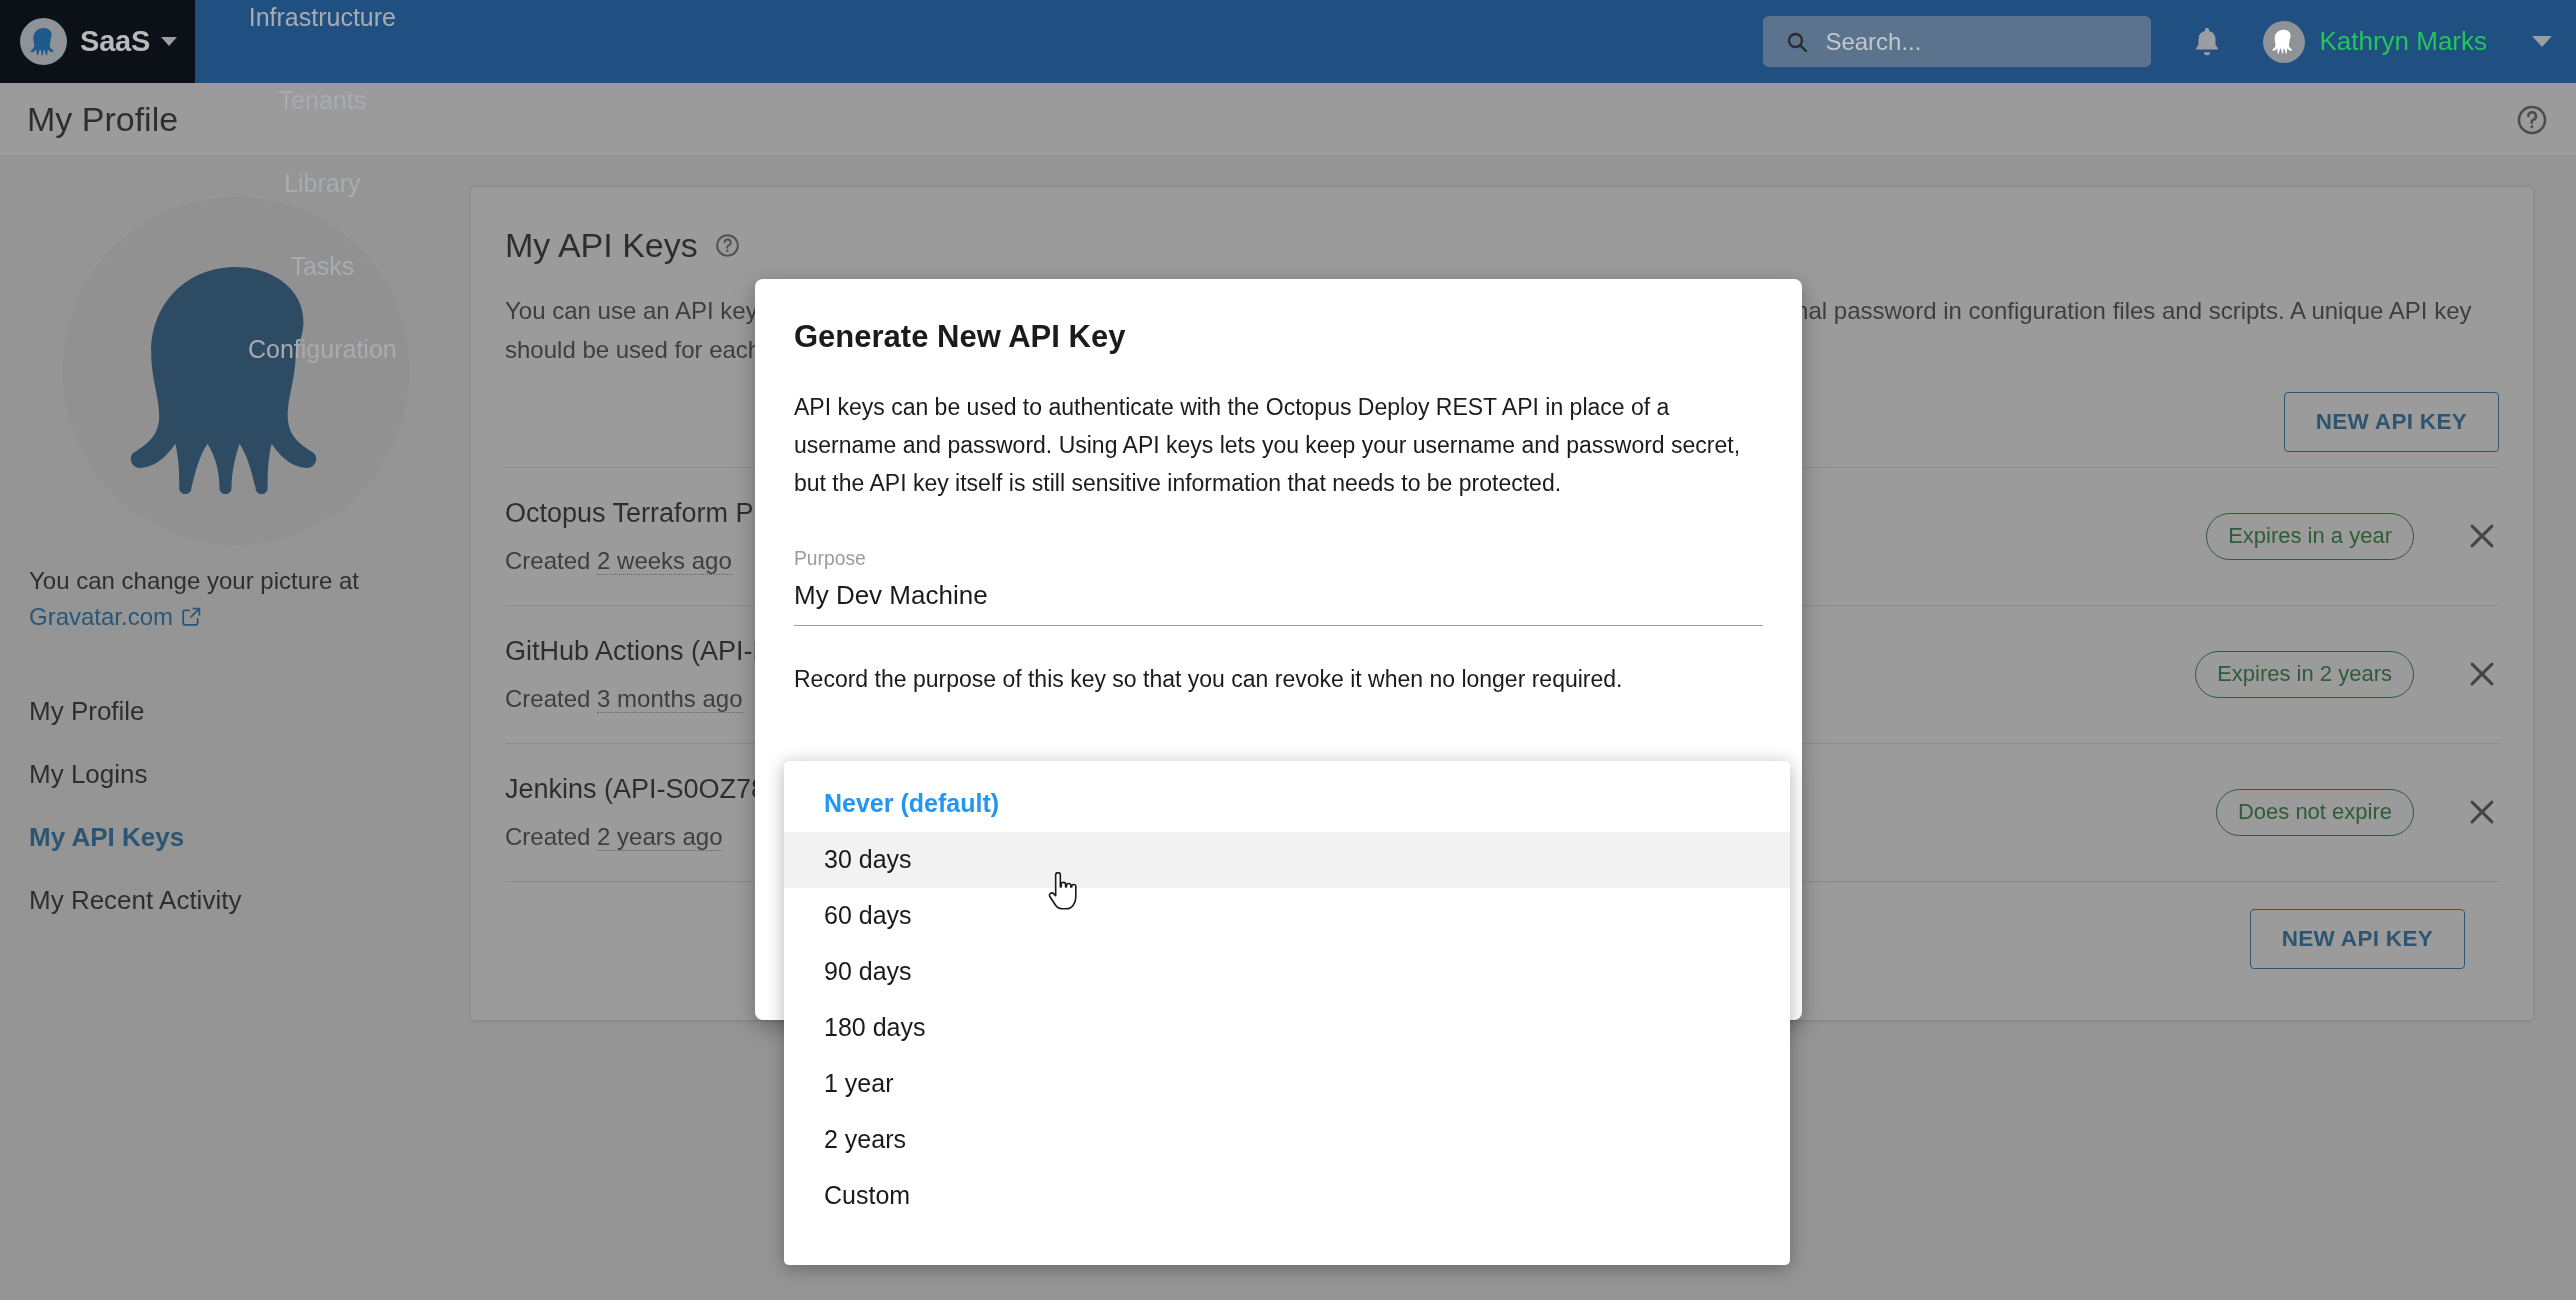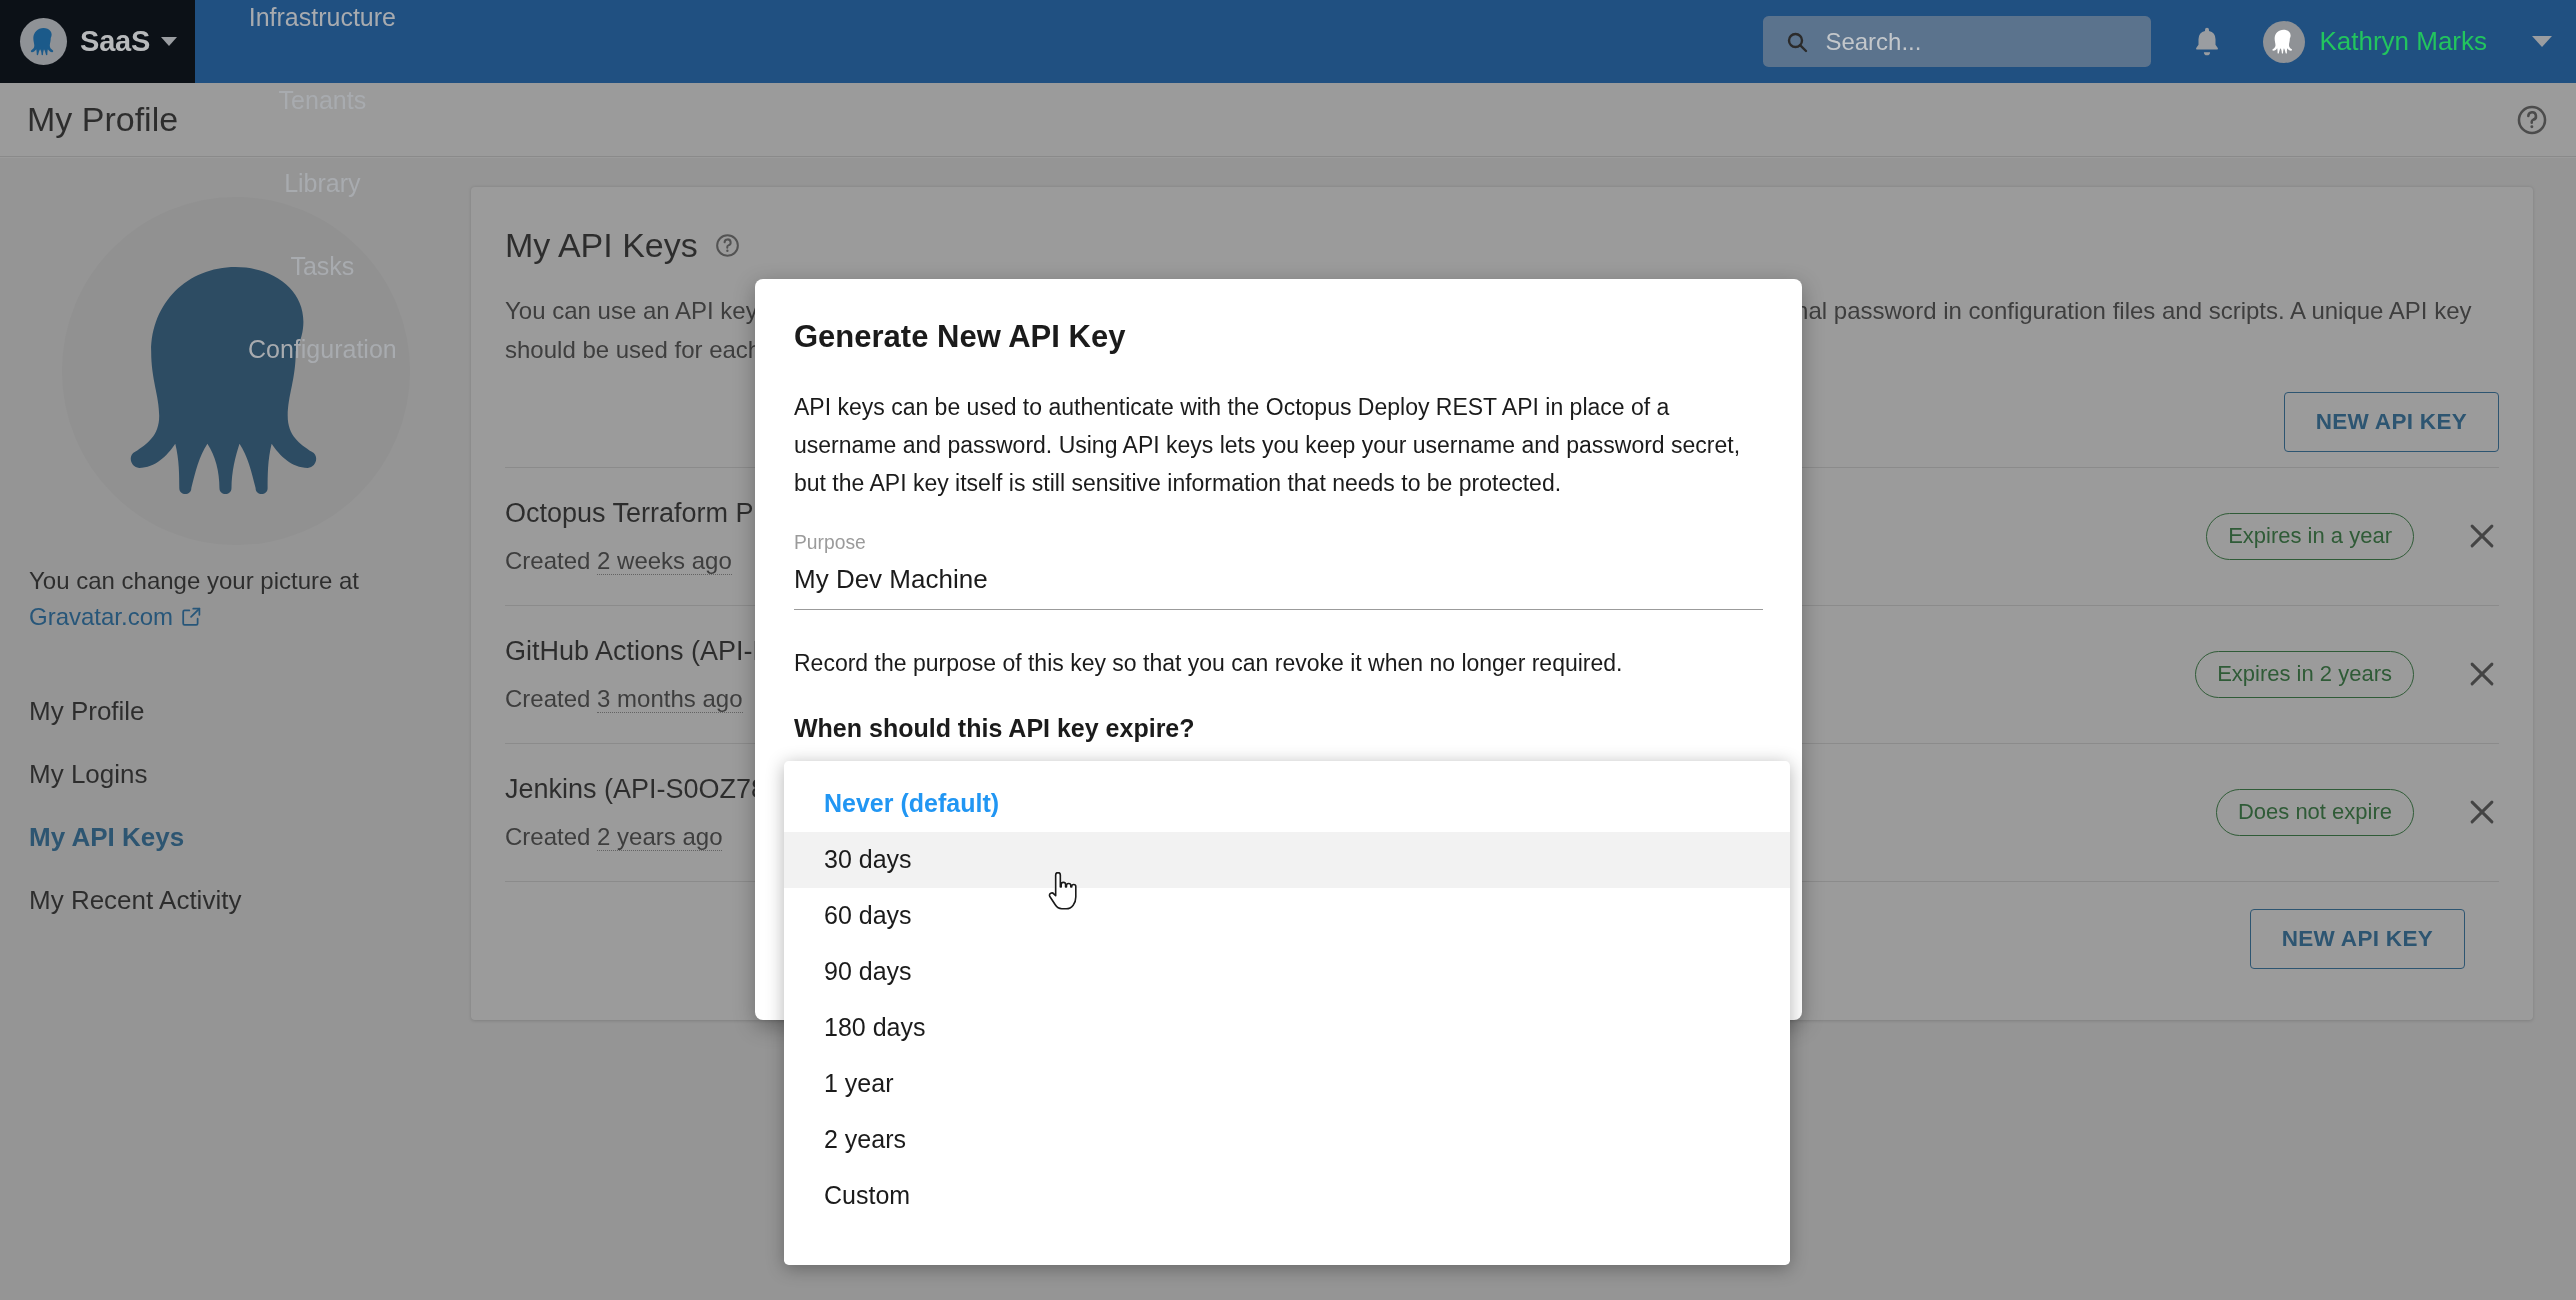--- a/index.html
+++ b/index.html
@@ -198,21 +198,21 @@
     border-radius: 8px;
     box-shadow: 0 6.4px 21px rgba(0,0,0,0.3);
     z-index: 35;
     padding: 40px 39px 0 39px;
     overflow: hidden;
   }
   #modal-title { font-size: 31px; color: #1b1b1b; font-weight: bold; }
   #modal-body {
     margin-top: 34px; font-size: 23px; color: #1b1b1b; line-height: 1.65;
   }
-  #purpose-label { margin-top: 29px; font-size: 19.3px; color: #9b9b9b; }
+  #purpose-label { margin-top: 45px; font-size: 19.3px; color: #9b9b9b; }
   #purpose-field {
     margin-top: 9.7px; padding-bottom: 14.5px;
     border-bottom: 1.6px solid #9b9b9b;
   }
   #purpose-value { font-size: 26px; color: #1b1b1b; }
   #purpose-hint { margin-top: 40px; font-size: 23px; color: #1b1b1b; }
   #expire-question {
     margin-top: 37px; font-size: 25px; color: #1b1b1b; font-weight: bold;
   }
 
@@ -423,21 +423,20 @@
 <div id="modal">
   <div id="modal-title">Generate New API Key</div>
   <div id="modal-body">API keys can be used to authenticate with the Octopus Deploy REST API in place of a username and password. Using API keys lets you keep your username and password secret, but the API key itself is still sensitive information that needs to be protected.</div>
 
   <div id="purpose-label">Purpose</div>
   <div id="purpose-field">
     <span id="purpose-value">My Dev Machine</span>
   </div>
 
   <div id="purpose-hint">Record the purpose of this key so that you can revoke it when no longer required.</div>
-  <div id="expire-question">When should this API key expire?</div>
 </div>
 
 <div id="dropdown">
   <div class="dd-item selected">Never (default)</div>
   <div class="dd-item hover">30 days</div>
   <div class="dd-item">60 days</div>
   <div class="dd-item">90 days</div>
   <div class="dd-item">180 days</div>
   <div class="dd-item">1 year</div>
   <div class="dd-item">2 years</div>

